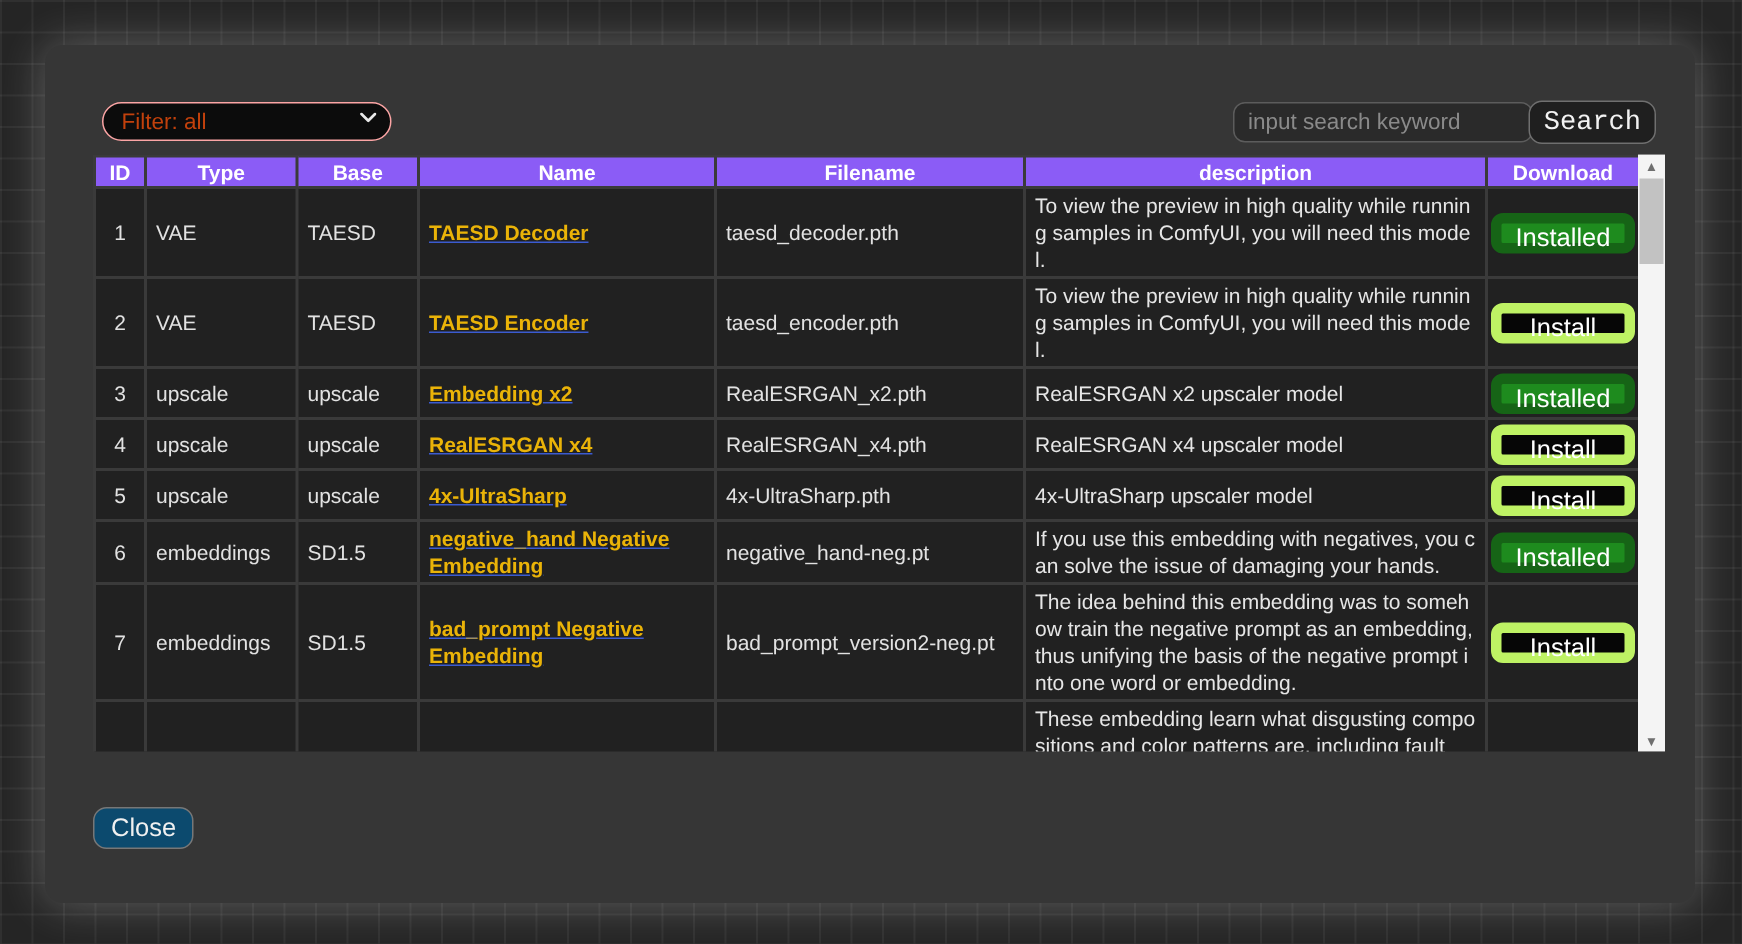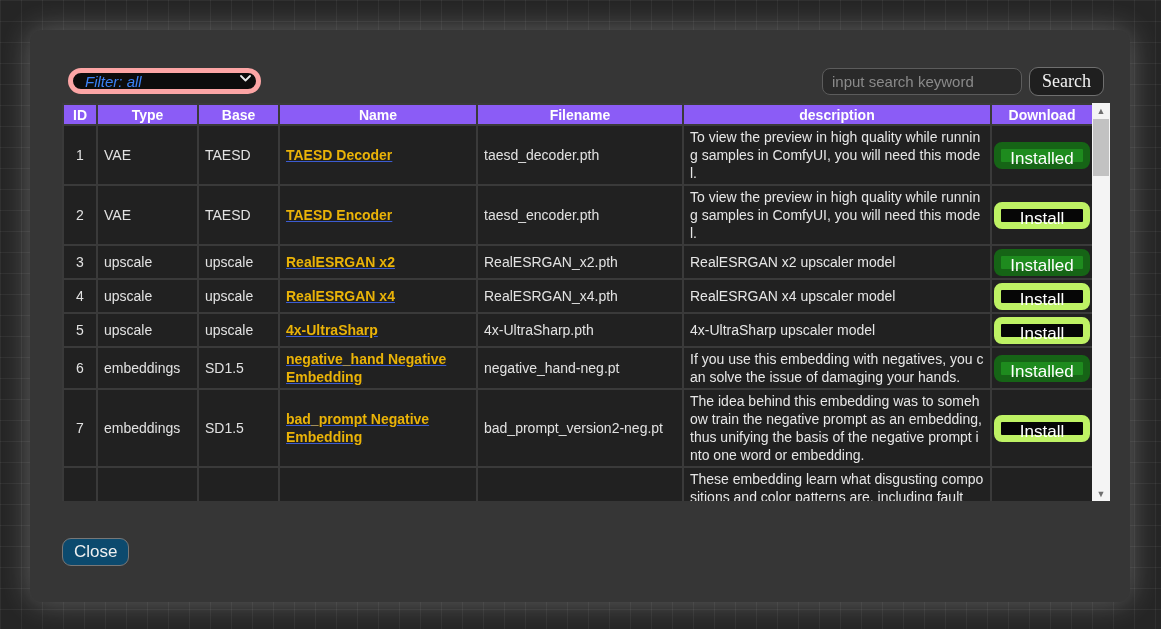--- a/index.html
+++ b/index.html
@@ -18,41 +18,41 @@
     width: 1100px; height: 572px;
     background: #363636;
     border-radius: 12px;
     box-shadow: 0 0 30px rgba(255,255,255,0.28);
   }
   
   .filter-wrap { position: absolute; left: 38px; top: 38px; width: 193px; height: 26px; }
   select.filter {
     -webkit-appearance: none; appearance: none;
     width: 100%; height: 100%;
-    background: #0c0c0c; color: #3b82f6;
-    border: 5px solid #fca5a5; border-radius: 13px;
-    font-family: "Liberation Sans", sans-serif;
-    font-size: 15px; padding: 0 26px 0 12px; font-style: italic;
+    background: #0c0c0c; color: #c2410c;
+    border: 1px solid #fca5a5; border-radius: 13px;
+    font-family: "Liberation Sans", sans-serif;
+    font-size: 15px; padding: 0 26px 0 12px;
   }
   .filter-chevron { position: absolute; right: 10px; top: 7px; pointer-events: none; line-height: 0; }
   .search-input {
     position: absolute; right: 108px; top: 38px;
     width: 200px; height: 27px;
     background: #2a2a2a; color: #14b8a6;
     border: 1px solid #5c5c5c; border-radius: 8px;
     font-family: "Liberation Sans", sans-serif;
     font-size: 15px; padding: 0 9px;
   }
   .search-input::placeholder { color: #8a8a8a; }
   .search-btn {
     position: absolute; right: 26px; top: 37px;
     height: 29px; min-width: 75px;
     background: #1f1f1f; color: #f2f2f2;
     border: 1px solid #6f6f6f; border-radius: 9px;
-    font-family: Liberation Serif, serif;
+    font-family: Liberation Mono, monospace;
     font-size: 18px; padding: 0 9px; cursor: pointer;
   }
   .close-btn {
     position: absolute; left: 32px; top: 508px;
     height: 28px; min-width: 63px;
     background: #0c4a6e; color: #f0f0f0;
     border: 1px solid #777; border-radius: 9px;
     font-family: "Liberation Sans", sans-serif;
     font-size: 17px; padding: 0 11px; cursor: pointer;
   }
@@ -167,21 +167,21 @@
             <td>TAESD</td>
             <td><a class="model-link">TAESD Encoder</a></td>
             <td>taesd_encoder.pth</td>
             <td class="t-desc">To view the preview in high quality while running samples in ComfyUI, you will need this model.</td>
             <td class="t-dl"><button class="dl">Install</button></td>
           </tr>
           <tr>
             <td class="t-id">3</td>
             <td>upscale</td>
             <td>upscale</td>
-            <td><a class="model-link">RealESRGAN x2</a></td>
+            <td><a class="model-link">Embedding x2</a></td>
             <td>RealESRGAN_x2.pth</td>
             <td class="t-desc">RealESRGAN x2 upscaler model</td>
             <td class="t-dl"><button class="dl installed">Installed</button></td>
           </tr>
           <tr>
             <td class="t-id">4</td>
             <td>upscale</td>
             <td>upscale</td>
             <td><a class="model-link">RealESRGAN x4</a></td>
             <td>RealESRGAN_x4.pth</td>

